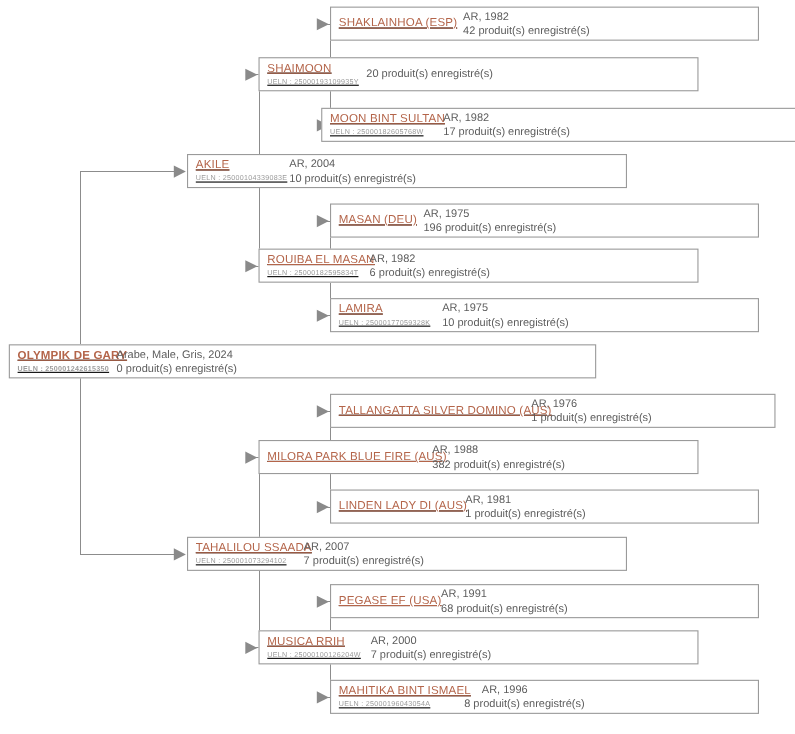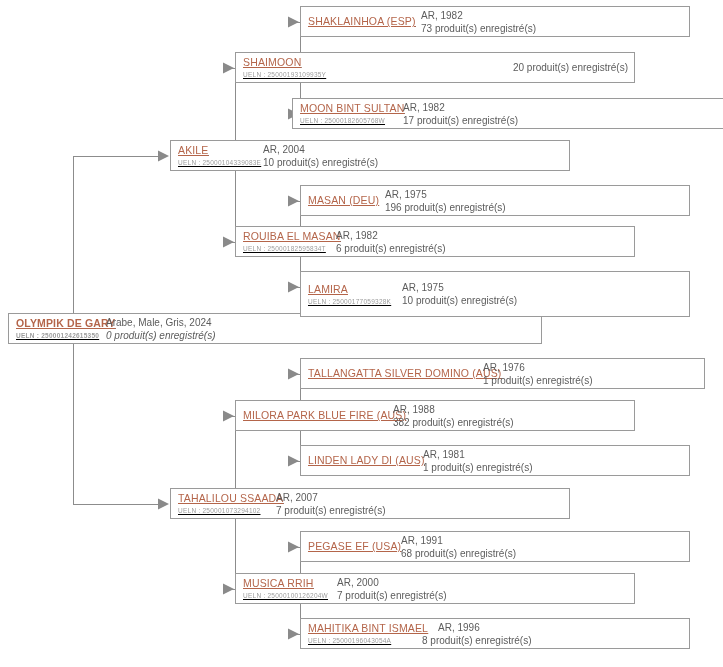--- a/index.html
+++ b/index.html
@@ -145,49 +145,49 @@
       <line x1="300" y1="634" x2="289" y2="634" stroke="#8c8c8c" stroke-width="1" shape-rendering="crispEdges"></line>
       <polygon points="288,628.5 299,634 288,639.5" fill="#8a8a8a"></polygon>
     </svg>
 <div class="node root" style="left: 8px; top: 313px; width: 534px; height: 31px; border-color: rgb(154, 154, 154); background: rgb(255, 255, 255);">
       <div class="node-left" style="width: 97px;">
         <a class="node-name" style="color: rgb(180, 101, 74);">OLYMPIK DE GARY</a>
         <div class="node-ueln" style="color: rgb(156, 156, 156);">UELN : 250001242615350</div>
       </div>
       <div class="node-right">
         <div class="node-info" style="color: rgb(92, 92, 92);">Arabe, Male, Gris, 2024</div>
-        <div class="node-count" style="color: rgb(92, 92, 92); font-style: italic;">0 produit(s) enregistré(s)</div>
+        <div class="node-count" style="color: rgb(92, 92, 92);">0 produit(s) enregistré(s)</div>
       </div>
     </div>
     <div class="node" style="left: 170px; top: 140px; width: 400px; height: 31px; border-color: rgb(154, 154, 154); background: rgb(255, 255, 255);">
       <div class="node-left" style="width: 92px;">
         <a class="node-name" style="color: rgb(180, 101, 74);">AKILE</a>
         <div class="node-ueln" style="color: rgb(156, 156, 156);">UELN : 25000104339083E</div>
       </div>
       <div class="node-right">
         <div class="node-info" style="color: rgb(92, 92, 92);">AR, 2004</div>
         <div class="node-count" style="color: rgb(92, 92, 92);">10 produit(s) enregistré(s)</div>
       </div>
     </div>
     <div class="node" style="left: 235px; top: 52px; width: 400px; height: 31px; border-color: rgb(154, 154, 154); background: rgb(255, 255, 255);">
       <div class="node-left" style="width: 97px;">
         <a class="node-name" style="color: rgb(180, 101, 74);">SHAIMOON</a>
         <div class="node-ueln" style="color: rgb(156, 156, 156);">UELN : 25000193109935Y</div>
       </div>
       <div class="node-right">
-        <div class="node-count" style="color: rgb(92, 92, 92); text-align: right;">20 produit(s) enregistré(s)</div>
+        <div class="node-count" style="color: rgb(92, 92, 92);">20 produit(s) enregistré(s)</div>
       </div>
     </div>
     <div class="node" style="left: 300px; top: 6px; width: 390px; height: 31px; border-color: rgb(154, 154, 154); background: rgb(255, 255, 255);">
       <div class="node-left" style="width: 120px;">
         <a class="node-name" style="color: rgb(180, 101, 74);">SHAKLAINHOA (ESP)</a>
       </div>
       <div class="node-right">
         <div class="node-info" style="color: rgb(92, 92, 92);">AR, 1982</div>
-        <div class="node-count" style="color: rgb(92, 92, 92);">73 produit(s) enregistré(s)</div>
+        <div class="node-count" style="color: rgb(92, 92, 92);">42 produit(s) enregistré(s)</div>
       </div>
     </div>
     <div class="node" style="left: 292px; top: 98px; width: 468px; height: 31px; border-color: rgb(154, 154, 154); background: rgb(255, 255, 255);">
       <div class="node-left" style="width: 110px;">
         <a class="node-name" style="color: rgb(180, 101, 74);">MOON BINT SULTAN</a>
         <div class="node-ueln" style="color: rgb(156, 156, 156);">UELN : 25000182605768W</div>
       </div>
       <div class="node-right">
         <div class="node-info" style="color: rgb(92, 92, 92);">AR, 1982</div>
         <div class="node-count" style="color: rgb(92, 92, 92);">17 produit(s) enregistré(s)</div>
@@ -205,21 +205,21 @@
     </div>
     <div class="node" style="left: 300px; top: 185px; width: 390px; height: 31px; border-color: rgb(154, 154, 154); background: rgb(255, 255, 255);">
       <div class="node-left" style="width: 84px;">
         <a class="node-name" style="color: rgb(180, 101, 74);">MASAN (DEU)</a>
       </div>
       <div class="node-right">
         <div class="node-info" style="color: rgb(92, 92, 92);">AR, 1975</div>
         <div class="node-count" style="color: rgb(92, 92, 92);">196 produit(s) enregistré(s)</div>
       </div>
     </div>
-    <div class="node" style="left: 300px; top: 271px; width: 390px; height: 46px; border-color: rgb(154, 154, 154); background: rgb(255, 255, 255);">
+    <div class="node" style="left: 300px; top: 271px; width: 390px; height: 31px; border-color: rgb(154, 154, 154); background: rgb(255, 255, 255);">
       <div class="node-left" style="width: 101px;">
         <a class="node-name" style="color: rgb(180, 101, 74);">LAMIRA</a>
         <div class="node-ueln" style="color: rgb(156, 156, 156);">UELN : 25000177059328K</div>
       </div>
       <div class="node-right">
         <div class="node-info" style="color: rgb(92, 92, 92);">AR, 1975</div>
         <div class="node-count" style="color: rgb(92, 92, 92);">10 produit(s) enregistré(s)</div>
       </div>
     </div>
     <div class="node" style="left: 170px; top: 488px; width: 400px; height: 31px; border-color: rgb(154, 154, 154); background: rgb(255, 255, 255);">

